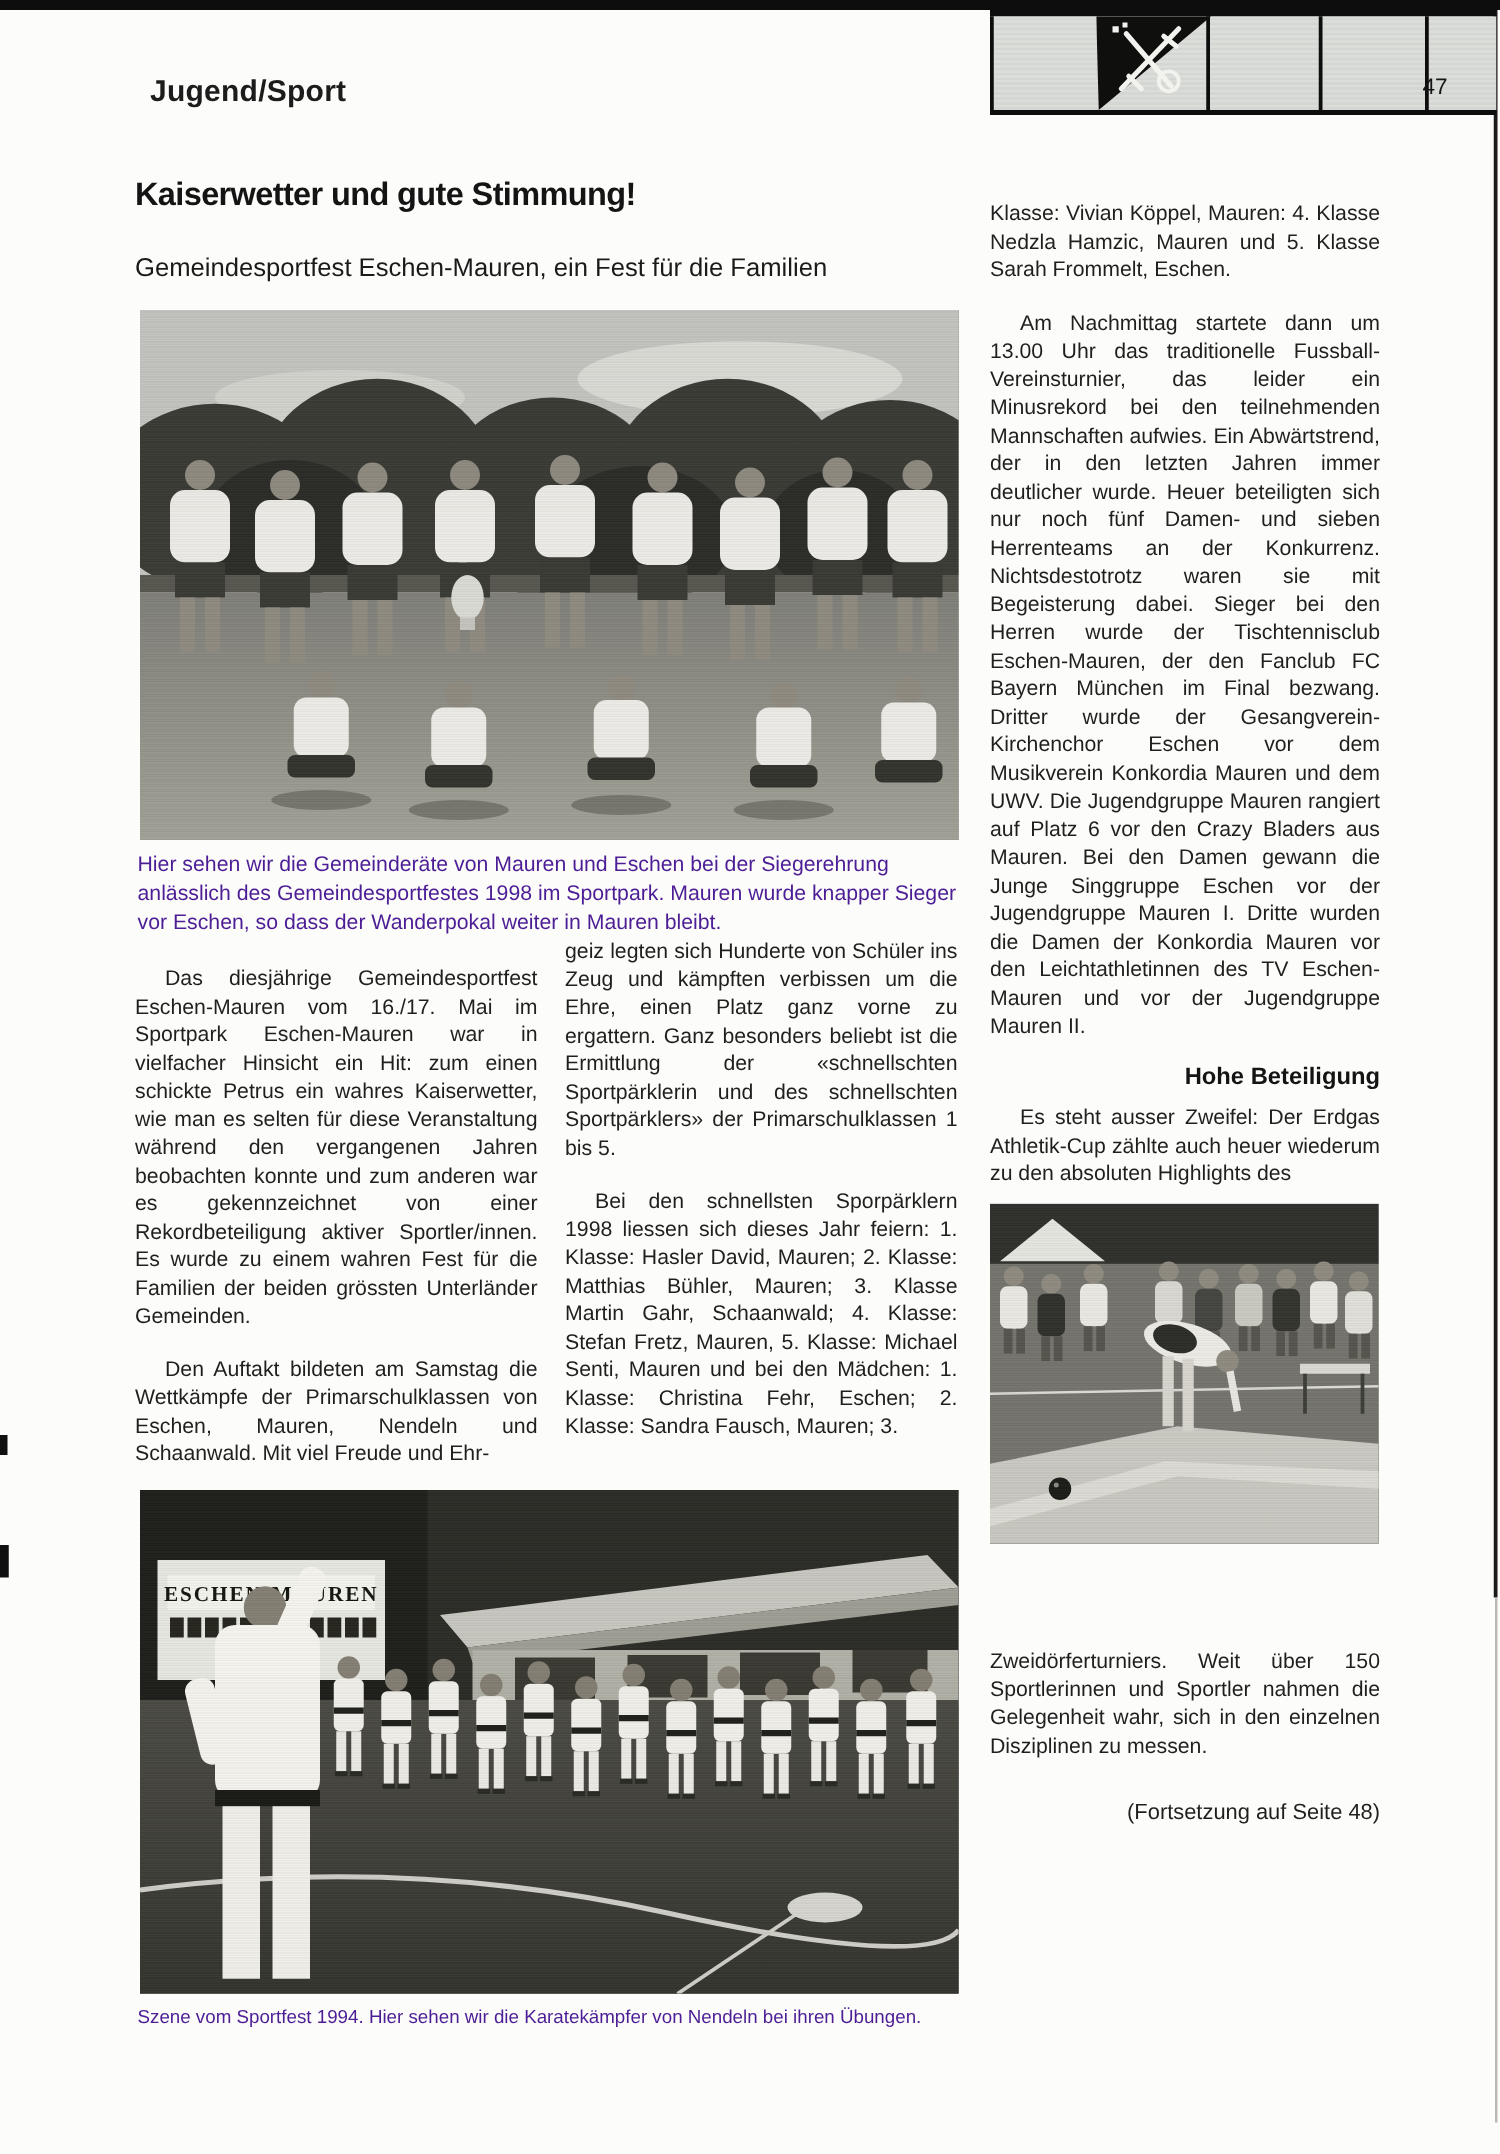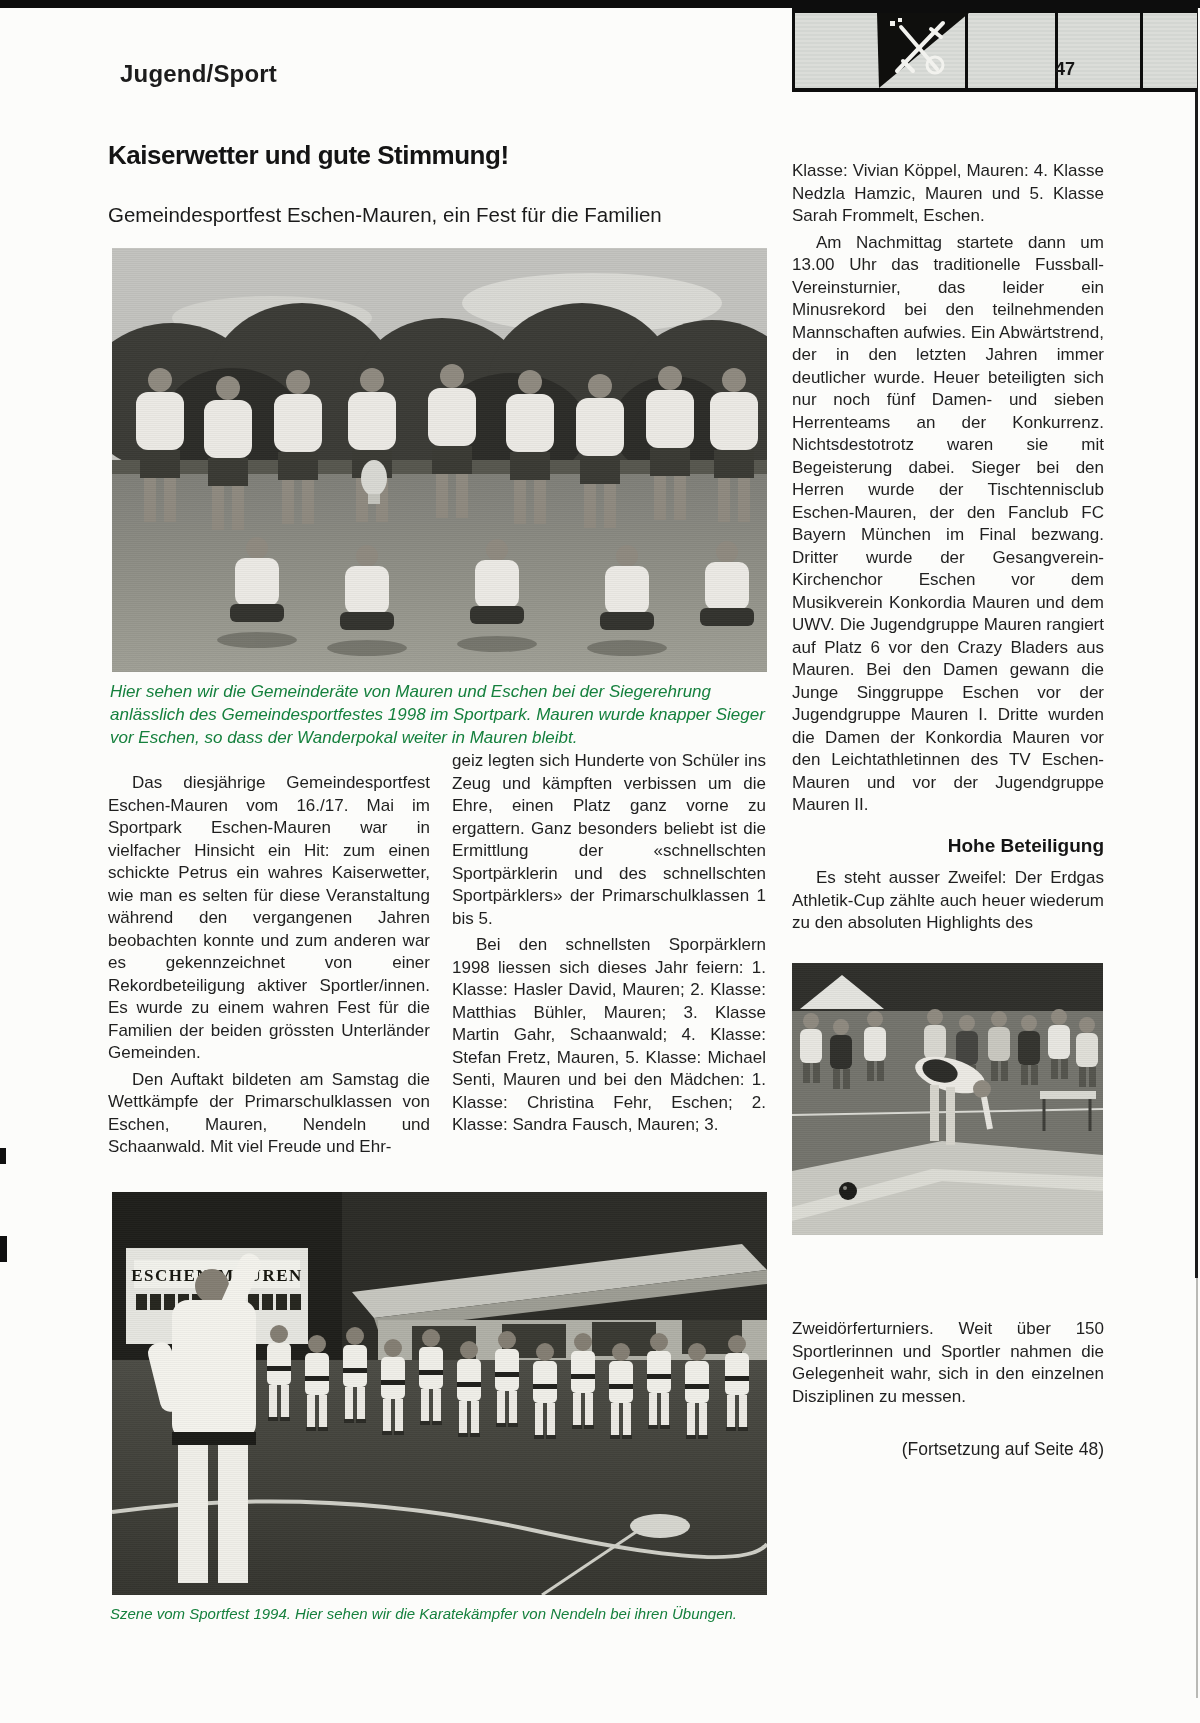--- a/index.html
+++ b/index.html
@@ -14,50 +14,50 @@
   .left-tick.t2{top:1236px;width:7px;height:26px;}
 
   
   .header-label{position:absolute;left:120px;top:60px;font-size:24px;font-weight:bold;letter-spacing:.2px;}
   .banner{position:absolute;left:792px;top:8px;width:405px;height:84px;
           background:repeating-linear-gradient(0deg,#d3d6d2 0 2px,#dbddd9 2px 4px);
           border-top:5px solid #0d0d0d;border-bottom:4px solid #0d0d0d;box-sizing:border-box;}
   .banner .divider{position:absolute;top:0;width:3px;height:100%;background:#0d0d0d;}
   .banner .d0{left:0;} .banner .d1{left:173px;} .banner .d2{left:263px;} .banner .d3{left:348px;}
   .banner-icon{position:absolute;left:85px;top:0;width:92px;height:75px;}
-  .page-number{position:absolute;left:263px;top:46px;width:103px;text-align:left;
-               font-size:18px;font-weight:bold;color:#161616;}
+  .page-number{position:absolute;left:263px;top:46px;width:103px;text-align:right;
+               font-size:18px;font-weight:normal;color:#161616;}
 
   
   .title{position:absolute;left:108px;top:140px;margin:0;width:680px;
          font-size:26px;font-weight:bold;letter-spacing:-.5px;color:#141414;}
   .subtitle{position:absolute;left:108px;top:203px;width:680px;font-size:20.5px;color:#1a1a1a;}
 
   
   .photo{position:absolute;overflow:hidden;background:#8a8a86;}
   .photo svg{display:block;}
   .photo::after{content:"";position:absolute;inset:0;pointer-events:none;
       background:repeating-linear-gradient(0deg,rgba(0,0,0,.035) 0 1px,rgba(255,255,255,.02) 1px 2px);}
   .photo1{left:112px;top:248px;width:655px;height:424px;}
   .photo2{left:792px;top:963px;width:311px;height:272px;}
   .photo3{left:112px;top:1192px;width:655px;height:403px;}
 
-  .caption{position:absolute;font-style:italic;font-size:17px;line-height:23px;color:#15803d;}
+  .caption{position:absolute;font-size:17px;line-height:23px;color:#4c1d95;}
   .caption1{left:110px;top:680px;width:668px;}
   .caption2{left:792px;top:1243px;width:314px;}
   .caption3{left:110px;top:1602px;width:668px;font-size:15px;white-space:nowrap;}
 
   
   .col{position:absolute;font-size:17px;line-height:22.5px;text-align:justify;color:#1f1f1f;}
   .col-left{left:108px;top:772px;width:322px;}
   .col-mid{left:452px;top:750px;width:314px;}
   .col-right-top{left:792px;top:160px;width:312px;height:798px;overflow:hidden;}
   .col-right-bottom{left:792px;top:1318px;width:312px;}
   .para{margin:0;}
-  .para + .para{margin-top:4px;}
+  .para + .para{margin-top:20px;}
   .indent{text-indent:24px;}
   .subhead{margin:18px 0 10px 0;font-size:19px;font-weight:bold;text-align:right;color:#141414;}
   .continuation{margin-top:30px;text-align:right;font-size:17.5px;}
 </style>
 </head>
 <body>
 
 <div class="page">
 
   <div class="top-edge"></div>

